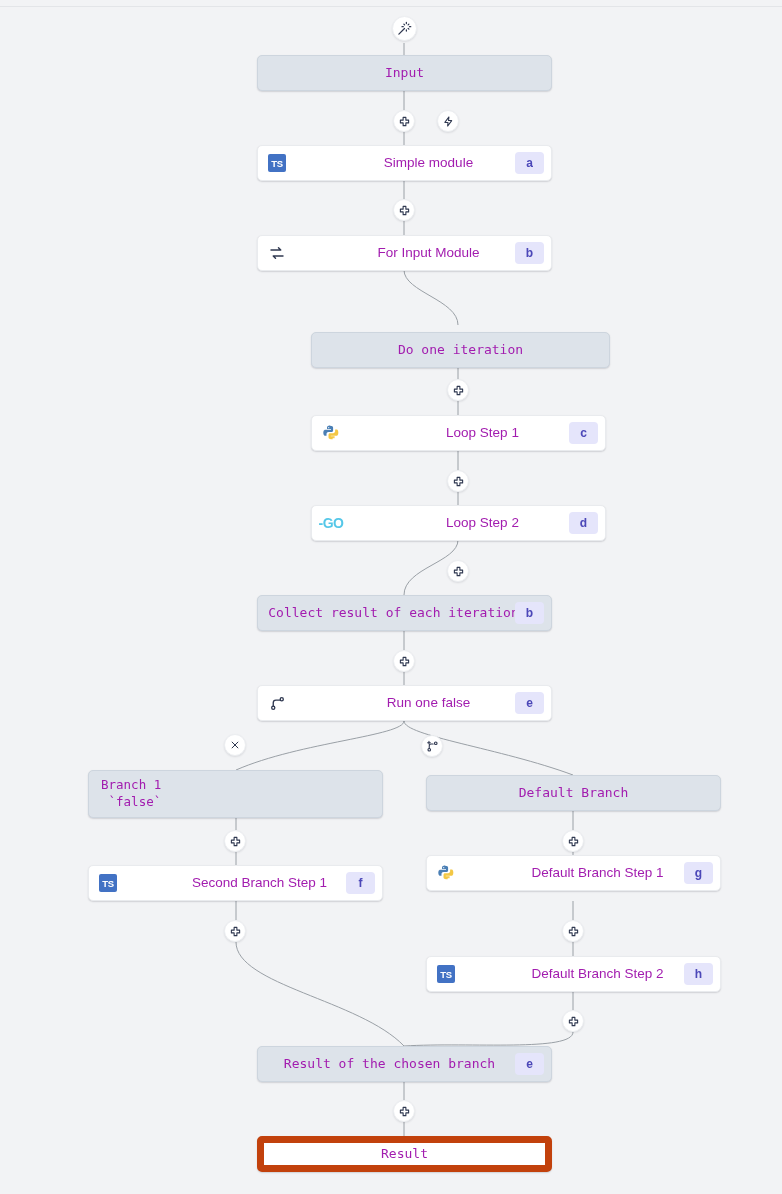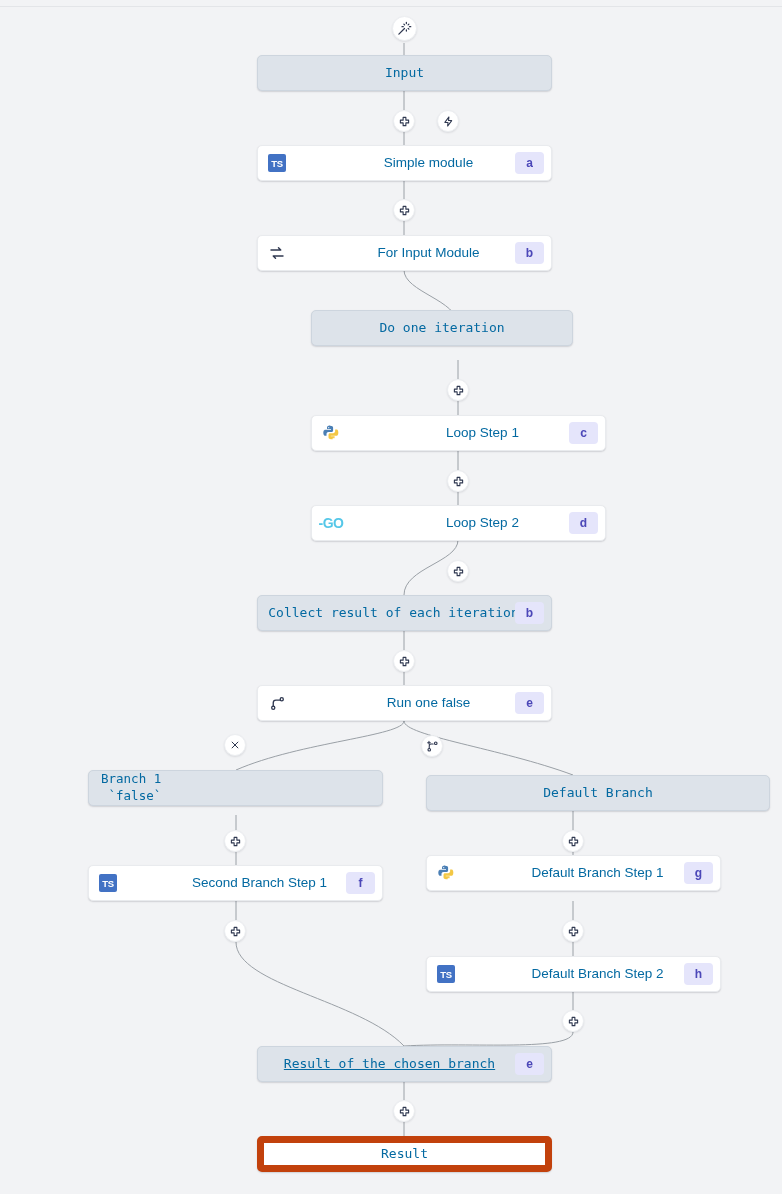--- a/index.html
+++ b/index.html
@@ -44,21 +44,21 @@
     border: 7px solid #c2410c;
     height: 36px;
     font-family: "DejaVu Sans Mono", monospace;
     font-size: 13px;
     color: #2c3444;
     justify-content: center;
   }
   .node .label {
     flex: 1 1 auto;
     text-align: center;
-    color: #0369a1;
+    color: #a21caf;
     white-space: pre;
     line-height: 1.15;
   }
   .node.step .label { font-family: "Liberation Sans", sans-serif; padding-left: 48px; }
   .node .lang-icon {
     position: absolute; left: 9px; top: 50%; transform: translateY(-50%);
     width: 20px; height: 20px;
     display: flex; align-items: center; justify-content: center;
   }
   .node .badge {
@@ -66,21 +66,21 @@
     background: #e5e5fb; color: #4b47b8;
     font-weight: bold; font-size: 12px;
     width: 29px; height: 22px; border-radius: 4px;
     display: flex; align-items: center; justify-content: center;
     font-family: "Liberation Sans", sans-serif;
   }
   .node.virtual .badge { background: #e5e5fb; }
 
   
   .node.branch-label {
-    height: 36px;
+    height: 48px;
   }
   .node.branch-label .label {
     text-align: left;
     padding-left: 12px;
     font-size: 12.5px;
     line-height: 1.35;
   }
 
   
   .handle {
@@ -269,21 +269,21 @@
   <div class="node step" style="left:257px; top:235px; width:295px;">
     <span class="lang-icon">
       <svg width="18" height="18" viewBox="0 0 24 24" fill="none" stroke="#2f3850" stroke-width="1.9" stroke-linecap="round" stroke-linejoin="round">
         <path d="M4 8h13l-3-3M20 16H7l3 3"></path>
       </svg>
     </span>
     <span class="label">For Input Module</span>
     <span class="badge">b</span>
   </div>
 
-  <div class="node virtual" style="left:311px; top:310px; width:262px;justify-content:center;">
+  <div class="node virtual" style="left:311px; top:332px; width:299px;justify-content:center;">
     <span class="label">Do one iteration</span>
   </div>
 
   <div class="node step" style="left:311px; top:415px; width:295px;">
     <span class="lang-icon">
       <svg width="18" height="18" viewBox="0 0 24 24">
         <path fill="#4a7fb5" d="M11.9 2c-1.6 0-3 .2-3.9.6-1 .5-1.3 1.3-1.3 2.3v1.9h5.3v.7H4.6c-1.2 0-2.2.7-2.6 2-.4 1.5-.4 2.5 0 4.1.3 1.2 1 2 2.2 2h1.8v-2.3c0-1.3 1.2-2.6 2.6-2.6h4.2c1.1 0 2-.9 2-2V4.9c0-1.1-.9-1.9-2-2.1-.7-.2-1.4-.3-2.2-.3zM9 4.1c.4 0 .8.4.8.9s-.4.8-.8.8-.8-.4-.8-.8.3-.9.8-.9z"></path>
         <path fill="#f3c744" d="M17.5 7.5v2.2c0 1.4-1.2 2.6-2.6 2.6h-4.2c-1.1 0-2 .9-2 2v3.8c0 1.1.9 1.7 2 2 1.3.4 2.5.5 4.1 0 1-.3 2-.8 2-2v-1.9h-5.2v-.7h7.8c1.2 0 1.7-.8 2.1-2 .4-1.2.4-2.4 0-4.1-.3-1.2-.9-2-2.1-2h-1.9zM14.9 18.3c.5 0 .8.4.8.8s-.3.9-.8.9-.8-.4-.8-.9.3-.8.8-.8z"></path>
       </svg>
     </span>
@@ -314,21 +314,21 @@
     </span>
     <span class="label">Run one false</span>
     <span class="badge">e</span>
   </div>
 
   <div class="node virtual branch-label" style="left:88px; top:770px; width:295px;">
     <span class="label">Branch 1
  `false`</span>
   </div>
 
-  <div class="node virtual" style="left:426px; top:775px; width:344px;">
+  <div class="node virtual" style="left:426px; top:775px; width:295px;">
     <span class="label">Default Branch</span>
   </div>
 
   <div class="node step" style="left:88px; top:865px; width:295px;">
     <span class="lang-icon">
         <span class="ts-badge">TS</span>
       </span>
     <span class="label">Second Branch Step 1</span>
     <span class="badge">f</span>
   </div>
@@ -346,21 +346,21 @@
 
   <div class="node step" style="left:426px; top:956px; width:295px;">
     <span class="lang-icon">
         <span class="ts-badge">TS</span>
       </span>
     <span class="label">Default Branch Step 2</span>
     <span class="badge">h</span>
   </div>
 
   <div class="node virtual" style="left:257px; top:1046px; width:295px;">
-    <span class="label" style="padding-right:30px;text-decoration:underline;">Result of the chosen branch</span>
+    <span class="label" style="padding-right:30px;">Result of the chosen branch</span>
     <span class="badge">e</span>
   </div>
 
   <div class="node result-node" style="left:257px; top:1136px; width:295px;">
     <span class="label">Result</span>
   </div>
 
 </div>
 
 </body></html>

